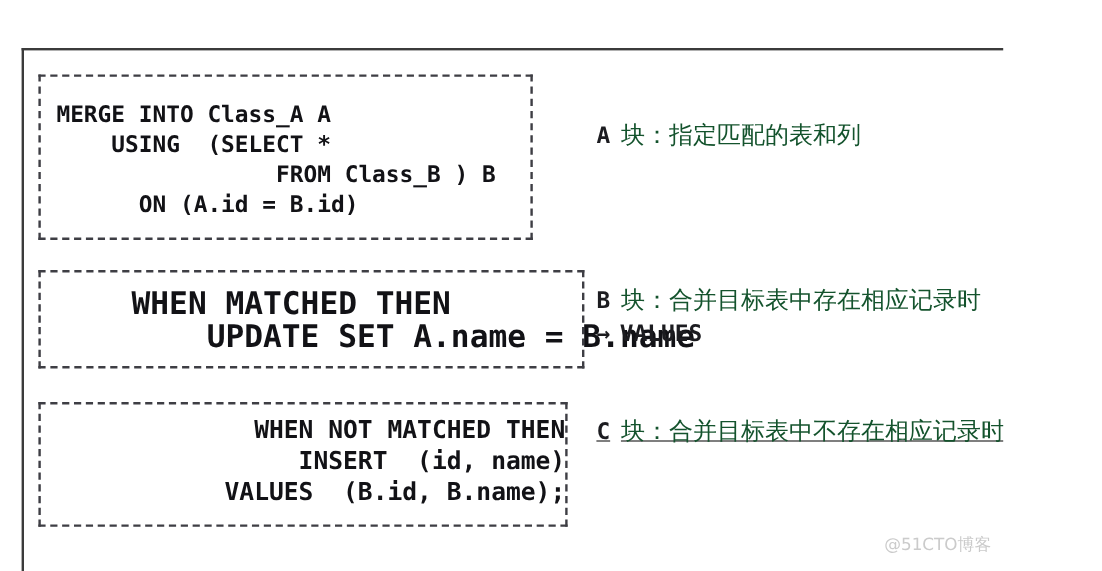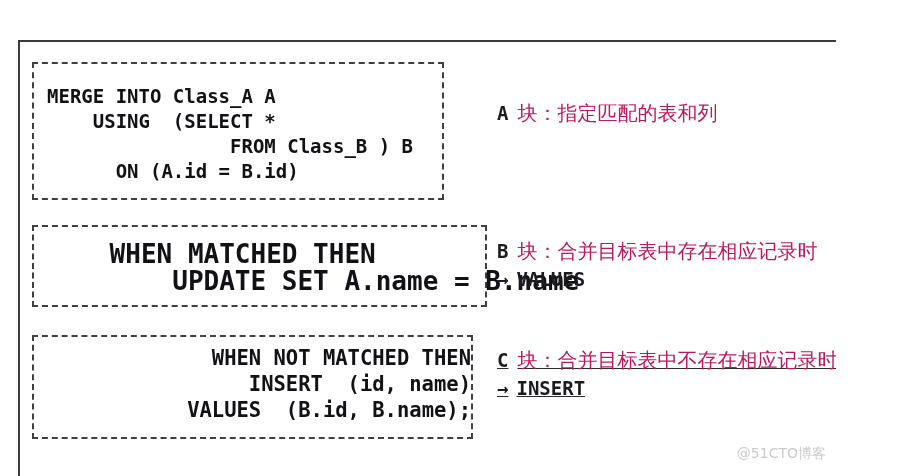--- a/index.html
+++ b/index.html
@@ -54,21 +54,21 @@
   .ann-letter {
     font-family: "DejaVu Sans Mono", monospace;
     font-weight: bold;
     font-size: 19px;
     color: #1c1c20;
     margin-right: 9px;
   }
   .ann-cn {
     font-family: "Liberation Serif", "DejaVu Serif", serif;
     font-size: 20px;
-    color: #be185d;
+    color: #14532d;
     margin-top: 16px;
   }
   .ann-arrow-line {
     font-family: "DejaVu Sans Mono", monospace;
     font-weight: bold;
     font-size: 19px;
     color: #1c1c20;
   }
   .ann-arrow-symbol { margin-right: 8px; }
 
@@ -118,20 +118,17 @@
     </div>
     <div class="ann-arrow-line">
       <span class="ann-arrow-symbol">→</span><span>VALUES</span>
     </div>
   </div>
 
   <div class="annotation ann-c">
     <div>
       <span class="ann-letter">C</span><span class="ann-cn">块：合并目标表中不存在相应记录时</span>
     </div>
-    <div class="ann-arrow-line">
-      <span class="ann-arrow-symbol">→</span><span>INSERT</span>
-    </div>
   </div>
 
   <div class="watermark">@51CTO博客</div>
 
 </div>
 
 </body></html>

